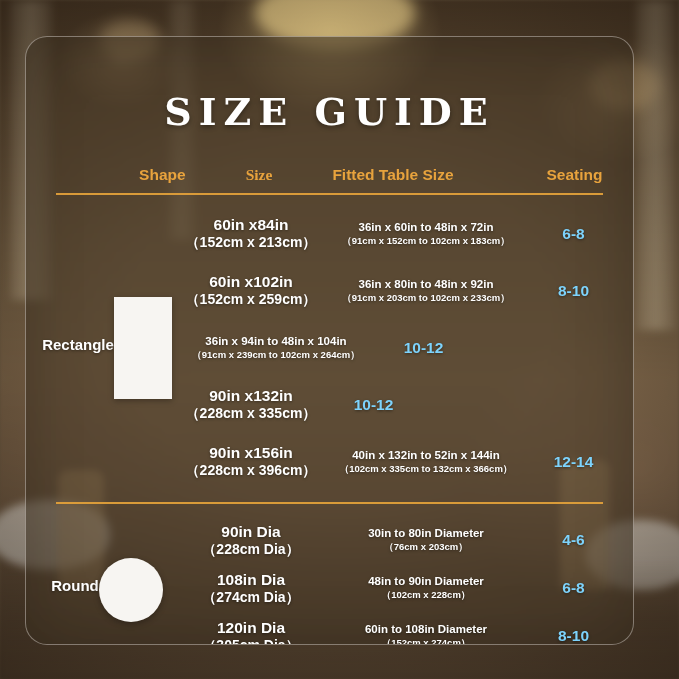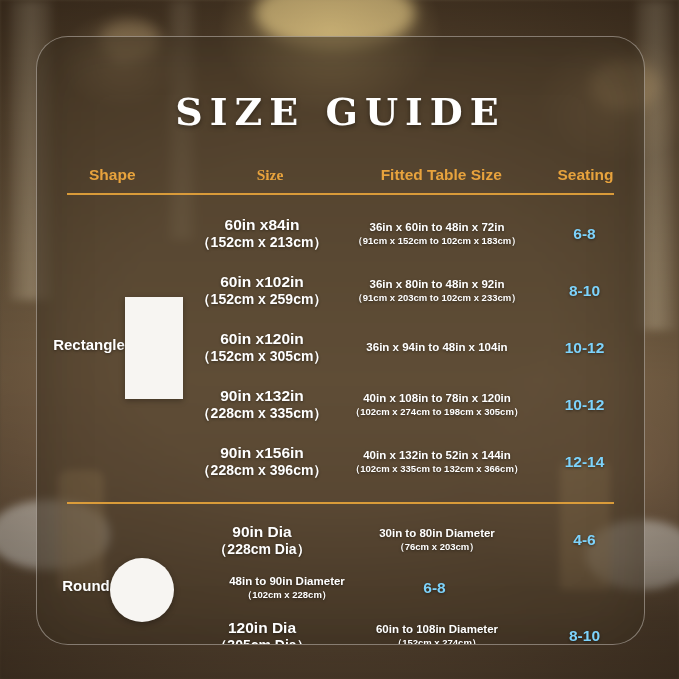--- a/index.html
+++ b/index.html
@@ -61,25 +61,25 @@
   }
   .bg-floor {
     position: absolute;
     left: 0; right: 0; bottom: 0; height: 120px;
     background: linear-gradient(180deg, rgba(120,96,70,0.0), rgba(90,72,52,0.75));
     filter: blur(3px);
   }
   
   .card {
     position: absolute;
-    left: 36px;
+    left: 25px;
     top: 36px;
     width: 607px;
     height: 607px;
-    border-radius: 32px;
+    border-radius: 22px;
     background: rgba(72,58,40,0.55);
     border: 1px solid rgba(255,255,255,0.35);
     box-shadow: inset 0 0 60px rgba(0,0,0,0.18);
     backdrop-filter: blur(2px);
     overflow: hidden;
   }
   .title {
     text-align: center;
     color: #ffffff;
     font-family: "DejaVu Serif", serif;
@@ -91,23 +91,23 @@
   }
   .headrow {
     display: flex;
     align-items: flex-end;
     color: #e8a33d;
     font-weight: bold;
     font-size: 15.5px;
     margin-top: 32px;
     padding: 0 12px;
   }
-  .col-shape   { width: 150px; padding-left: 40px; box-sizing: border-box; }
+  .col-shape   { width: 150px; padding-left: 40px; box-sizing: border-box; text-align: right; }
   .col-size    { width: 150px; text-align: center; font-family: Liberation Serif, serif; }
-  .col-fitted  { width: 200px; text-align: center; }
+  .col-fitted  { width: 200px; text-align: left; }
   .col-seating { width: 95px;  text-align: center; }
 
   .rule {
     height: 2px;
     background: #e0a03a;
     margin: 9px 30px 0 30px;
     opacity: 0.95;
   }
   .rule.thin { height: 2px; }
 
@@ -238,38 +238,31 @@
             <span class="sub">（152cm x 259cm）</span>
           </div>
           <div class="cell-fitted">
             <span>36in x 80in to 48in x 92in</span>
             <span class="sub">（91cm x 203cm to 102cm x 233cm）</span>
           </div>
           <div class="cell-seating">8-10</div>
         </div>
 
         <div class="row">
-          <div class="cell-size">
-            <span>60in x120in</span>
-            <span class="sub">（152cm x 305cm）</span>
-          </div>
           <div class="cell-fitted">
             <span>36in x 94in to 48in x 104in</span>
+            <span class="sub">（91cm x 239cm to 102cm x 264cm）</span>
           </div>
           <div class="cell-seating">10-12</div>
         </div>
 
         <div class="row">
           <div class="cell-size">
             <span>90in x132in</span>
             <span class="sub">（228cm x 335cm）</span>
-          </div>
-          <div class="cell-fitted">
-            <span>40in x 108in to 78in x 120in</span>
-            <span class="sub">（102cm x 274cm to 198cm x 305cm）</span>
           </div>
           <div class="cell-seating">10-12</div>
         </div>
 
         <div class="row">
           <div class="cell-size">
             <span>90in x156in</span>
             <span class="sub">（228cm x 396cm）</span>
           </div>
           <div class="cell-fitted">
@@ -297,20 +290,24 @@
             <span class="sub">（228cm Dia）</span>
           </div>
           <div class="cell-fitted">
             <span>30in  to 80in Diameter</span>
             <span class="sub">（76cm x 203cm）</span>
           </div>
           <div class="cell-seating">4-6</div>
         </div>
 
         <div class="row">
+          <div class="cell-size">
+            <span>108in Dia</span>
+            <span class="sub">（274cm Dia）</span>
+          </div>
           <div class="cell-fitted">
             <span>48in  to 90in Diameter</span>
             <span class="sub">（102cm x 228cm）</span>
           </div>
           <div class="cell-seating">6-8</div>
         </div>
 
         <div class="row">
           <div class="cell-size">
             <span>120in Dia</span>

